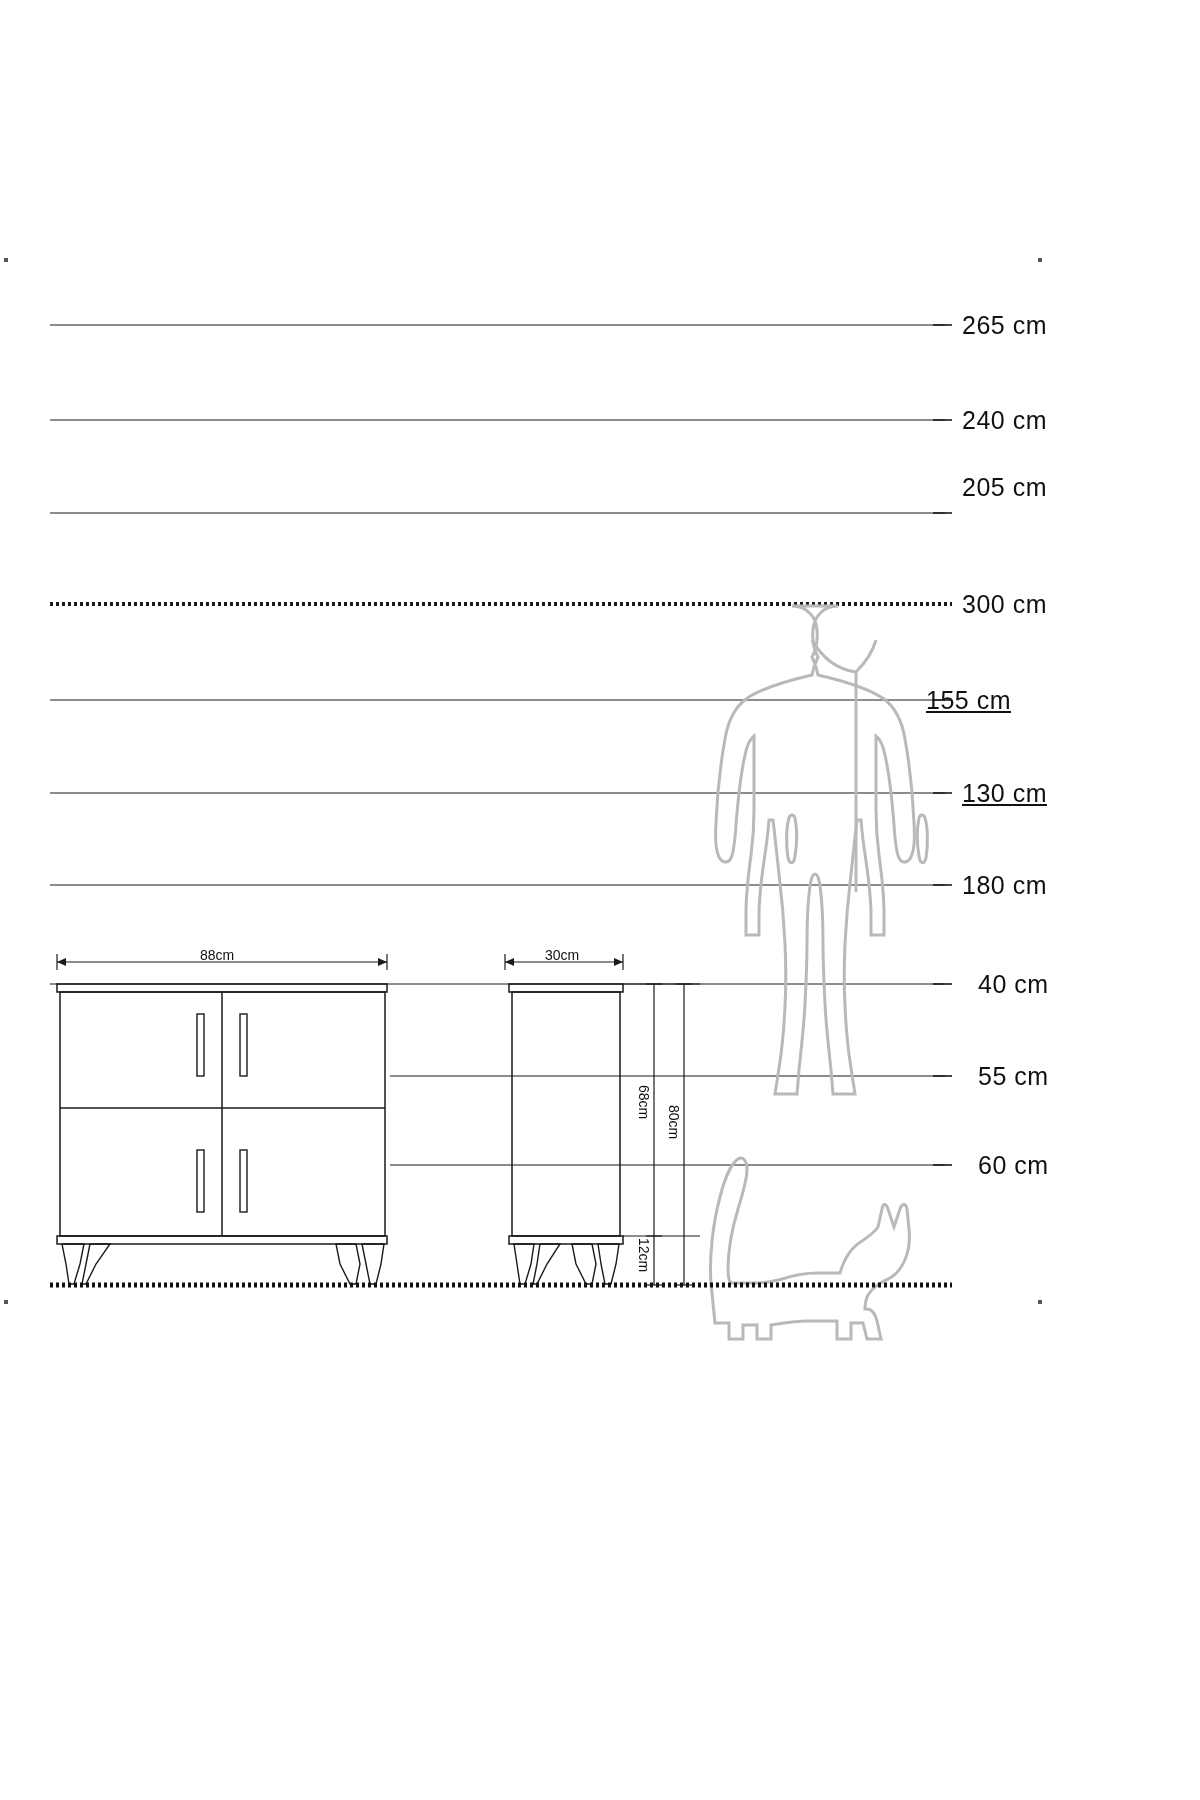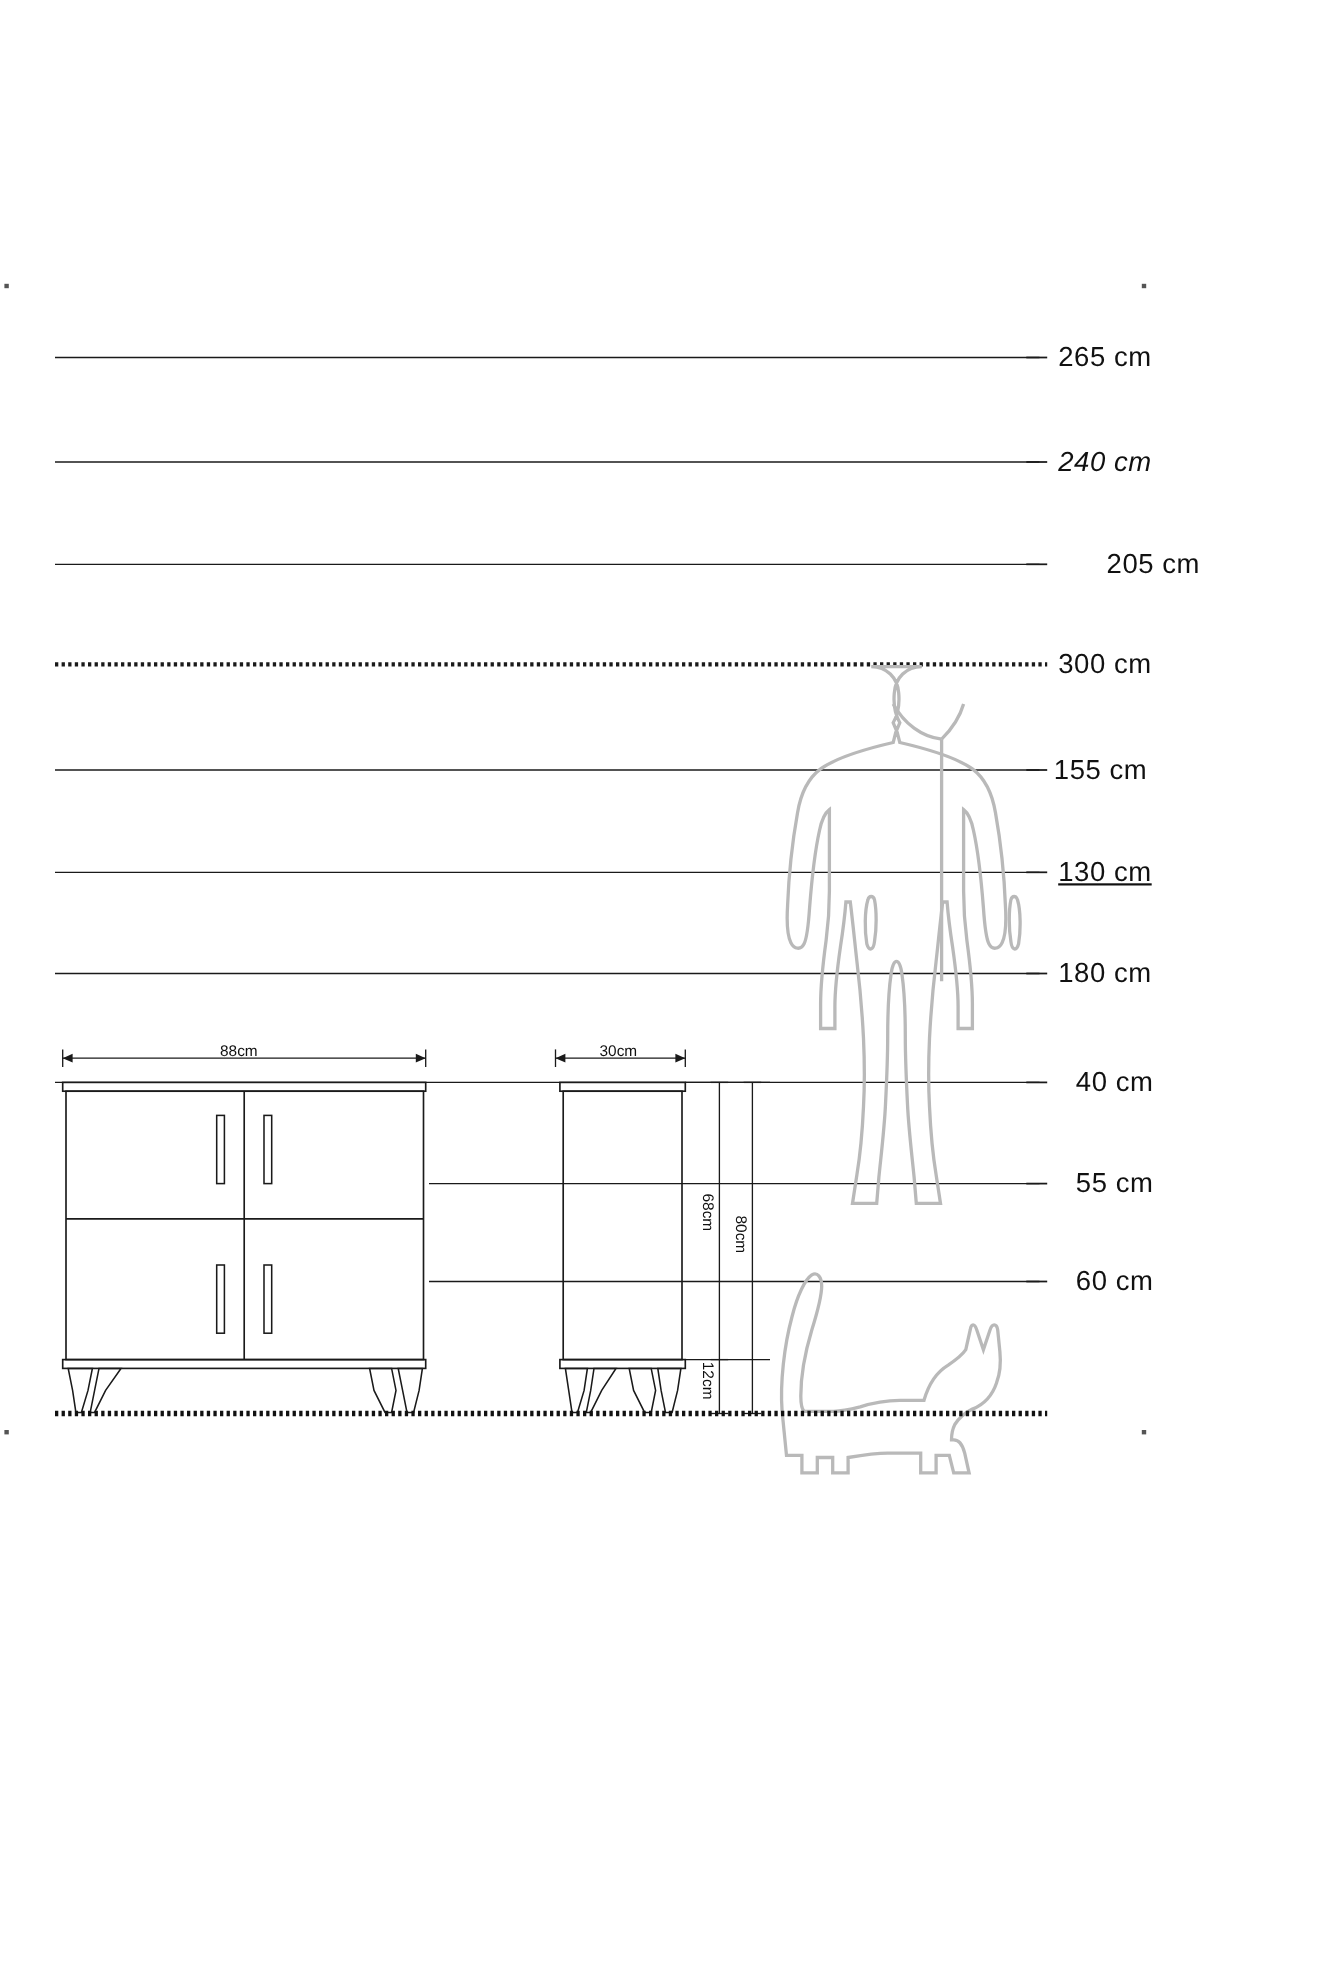--- a/index.html
+++ b/index.html
@@ -260,24 +260,24 @@
 
       <line x1="623" y1="984" x2="700" y2="984" stroke-width="1"></line>
       <line x1="623" y1="1236" x2="700" y2="1236" stroke-width="1"></line>
     </g>
 
     <line x1="50" y1="1285" x2="952" y2="1285" stroke="#111111" stroke-width="5" stroke-dasharray="3 3"></line>
 
   </svg>
 
   <div class="tick-label" style="left:962px; top:311px;">265 cm</div>
-  <div class="tick-label" style="left:962px; top:406px;font-style:italic;">240 cm</div>
-  <div class="tick-label" style="left:962px; top:499px;margin-left:44px;">205 cm</div>
+  <div class="tick-label" style="left:962px; top:406px;">240 cm</div>
+  <div class="tick-label" style="left:962px; top:473px;">205 cm</div>
   <div class="tick-label" style="left:962px; top:590px;">300 cm</div>
-  <div class="tick-label" style="left:958px; top:686px;">155 cm</div>
+  <div class="tick-label" style="left:926px; top:686px;text-decoration:underline;">155 cm</div>
   <div class="tick-label" style="left:962px; top:779px;text-decoration:underline;">130 cm</div>
   <div class="tick-label" style="left:962px; top:871px;">180 cm</div>
   <div class="tick-label" style="left:978px; top:970px;">40 cm</div>
   <div class="tick-label" style="left:978px; top:1062px;">55 cm</div>
   <div class="tick-label" style="left:978px; top:1151px;">60 cm</div>
 
   <div class="dim-label" style="left:200px; top:947px;">88cm</div>
   <div class="dim-label" style="left:545px; top:947px;">30cm</div>
 
   <div class="dim-label vert" style="left:652px; top:1085px; transform: rotate(90deg);">68cm</div>

